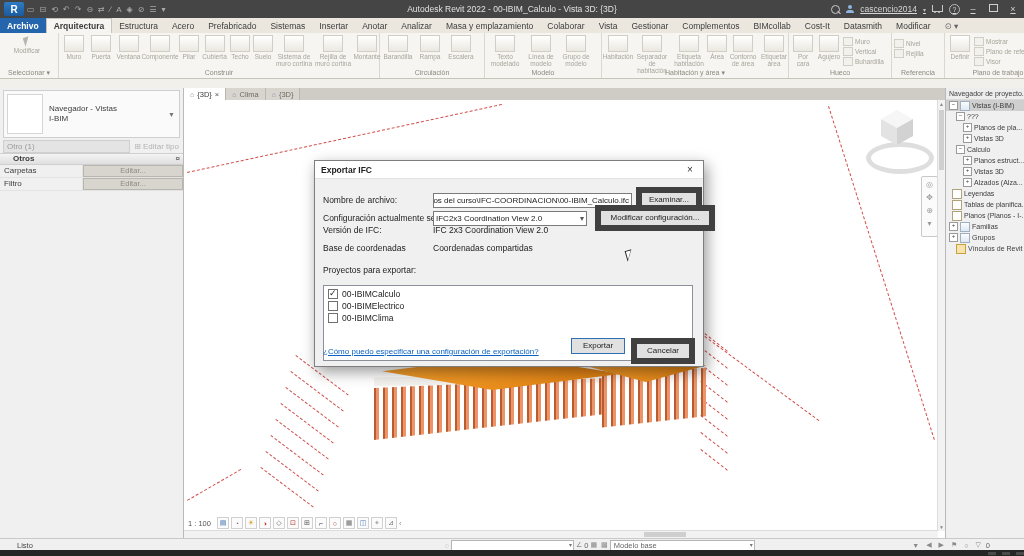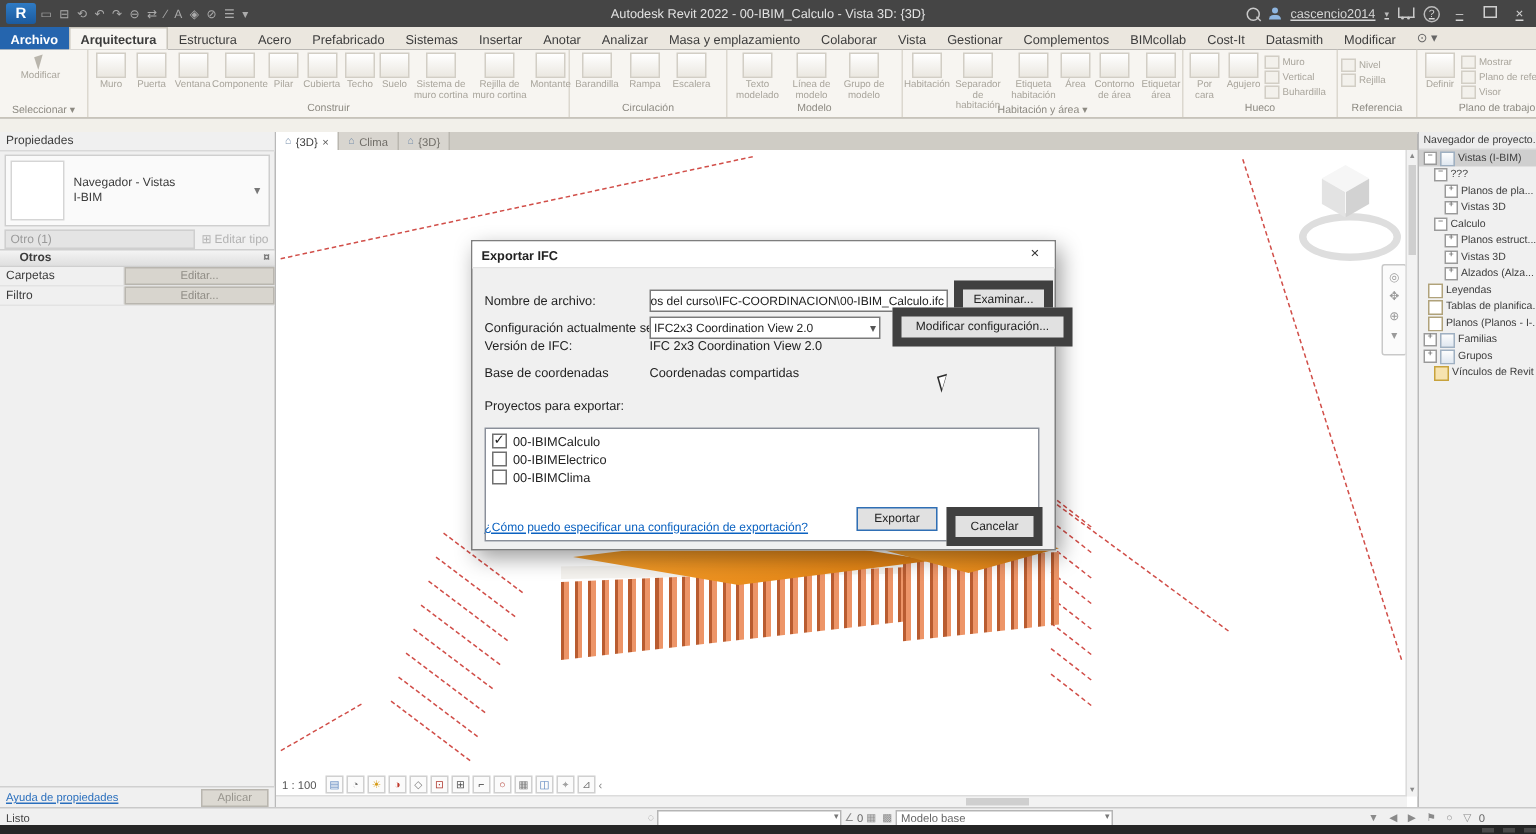--- a/index.html
+++ b/index.html
@@ -129,21 +129,21 @@
   #pbrowser .hdr{height:11px;line-height:11px;padding-left:3px;border-bottom:1px solid #d9d9d9;white-space:nowrap;overflow:hidden;background:#ededed;}
   .titem{display:flex;align-items:center;gap:2px;height:11px;white-space:nowrap;overflow:hidden;}
   .titem.sel{background:#cfcfcf;}
   .exp{width:7px;height:7px;border:1px solid #9a9a9a;background:#fff;flex:none;position:relative;font-size:6px;line-height:5px;text-align:center;color:#444;}
   .tico{width:8px;height:8px;flex:none;background:linear-gradient(#fdfdfd,#dfe7f0);border:1px solid #9fb0c2;}
   .tico.doc{background:#fff;border:1px solid #b0a27a;}
   .tico.link{background:#f6e3b0;border:1px solid #c7a23c;}
   .sp{flex:none;}
   
   #statusbar{left:0;top:538px;width:1024px;height:12px;background:#f0f0f0;border-top:1px solid #c9c9c9;display:flex;align-items:center;font-size:7.5px;color:#444;}
-  #statusbar .txt{padding-left:4px;}
+  #statusbar .txt{padding-left:17px;}
   .scombo{height:9px;background:#fff;border:1px solid #b5b5b5;position:relative;line-height:9px;padding:0 10px 0 3px;color:#666;}
   .scombo::after{content:"▾";position:absolute;right:1px;top:0;font-size:6px;color:#777;}
   .sic{color:#8a8a8a;font-size:7px;margin:0 2px;}
   
   #darkstrip{left:0;top:550px;width:1024px;height:6px;background:#262626;display:flex;align-items:center;justify-content:flex-end;gap:6px;padding-right:30px;}
   #darkstrip i{width:8px;height:3px;background:#4a4a4a;display:block;}
 </style>
 </head>
 <body>
 
@@ -371,21 +371,20 @@
     </div>
     <div class="plabel">Plano de trabajo</div>
   </div>
 </div>
 
 <div class="abs" id="optionsbar"></div>
 
 <div class="abs" id="main">
 
   <div id="props">
-    <div class="hdr">Propiedades</div>
     <div id="typesel">
       <div class="thumb"></div>
       <div class="tname">
         <div>Navegador - Vistas</div>
         <div>I-BIM</div>
       </div>
       <div class="ddar">▼</div>
     </div>
     <div id="filtrow">
       <div class="fsel">Otro (1)</div>
@@ -402,24 +401,20 @@
       <div class="pl">Carpetas</div>
       <div class="pv">
           <span class="ebtn">Editar...</span>
         </div>
     </div>
     <div class="prow">
       <div class="pl">Filtro</div>
       <div class="pv">
           <span class="ebtn">Editar...</span>
         </div>
-    </div>
-    <div id="propfoot">
-      <span class="hlp">Ayuda de propiedades</span>
-      <span class="apply">Aplicar</span>
     </div>
   </div>
 
   <div id="center">
     <div id="vtabs">
       <div class="vtab active">
         <span class="hico">⌂</span>
         <span>{3D}</span>
         <span class="x">×</span>
       </div>

